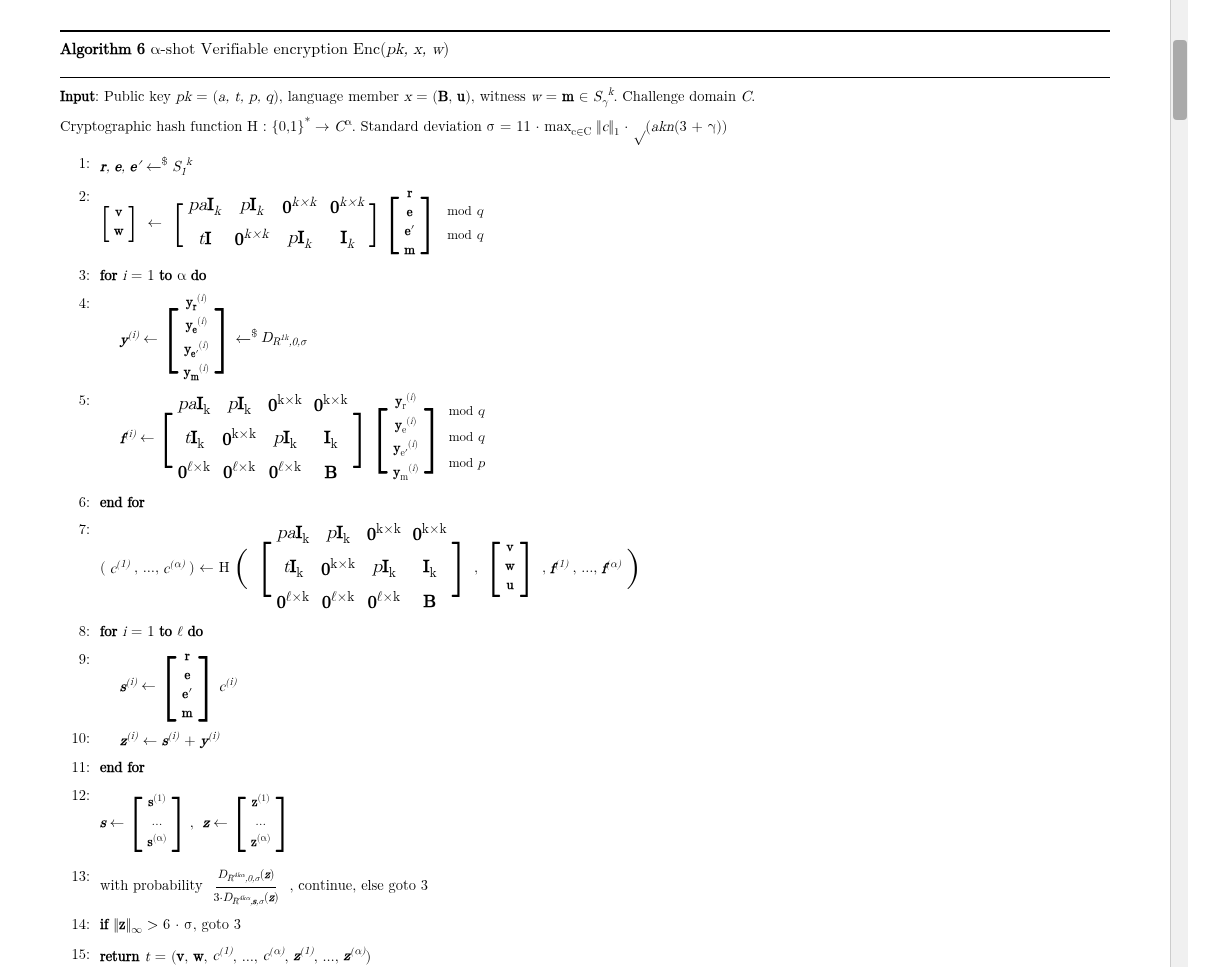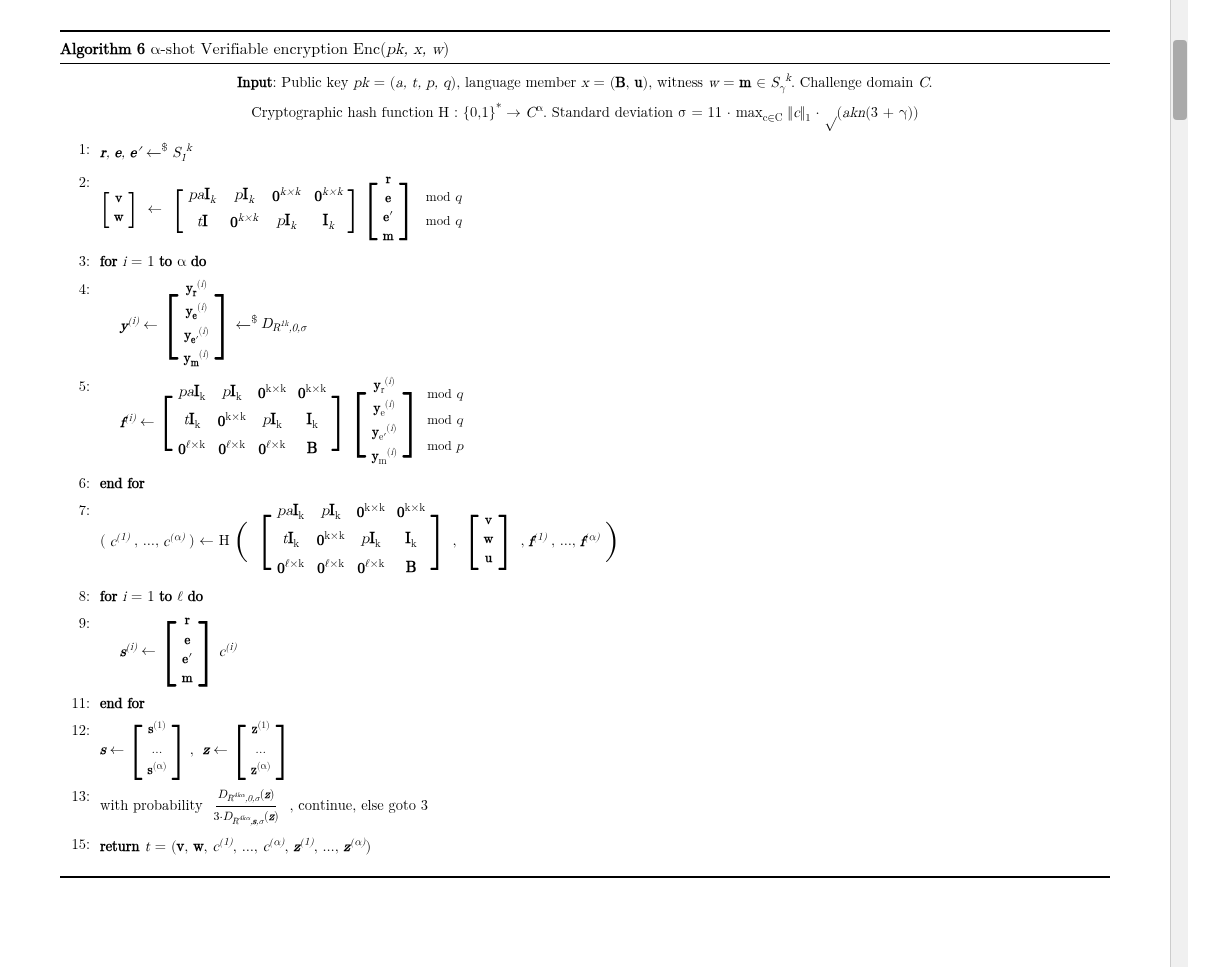--- a/index.html
+++ b/index.html
@@ -40,31 +40,30 @@
     .algorithm-box {
       border-top: 2px solid #000;
       border-bottom: 2px solid #000;
       padding: 8px 0 10px 0;
       margin-bottom: 30px;
     }
     .algo-title {
       font-weight: bold;
       font-size: 16px;
       border-bottom: 1px solid #000;
-      padding-bottom: 4px;
+      padding-bottom: 18px;
       margin-bottom: 6px;
     }
     .algo-title span.normal {
       font-weight: normal;
     }
     .input-line {
       font-size: 14.5px;
       line-height: 1.5;
       margin-bottom: 4px;
-      text-align: center;
     }
     .input-line strong {
       font-weight: bold;
     }
 
     .algo-body {
       padding: 4px 0;
     }
     .algo-line {
       display: flex;
@@ -103,21 +102,21 @@
     }
     .matrix-inner {
       display: inline-grid;
       align-items: center;
       margin: 0 2px;
       row-gap: 1px;
     }
     .matrix-cell {
       min-width: 28px;
       text-align: center;
-      font-size: 15px;
+      font-size: 18px;
     }
     .col-vec-entries {
       display: flex;
       flex-direction: column;
       gap: 1px;
       margin: 0 1px;
     }
     .col-vec-entry {
       font-size: 13px;
       line-height: 1.4;
@@ -385,36 +384,42 @@
                   <span class="col-vec-entry"><strong>e</strong>′</span>
                   <span class="col-vec-entry"><strong>m</strong></span>
                 </span>
                 <span style="font-size:4.5em; line-height:0.82; font-weight:100">]</span>
               </span>
               <span class="math">c<span class="sup">(<span class="math">i</span>)</span></span>
             </span>
           </div>
         </div>
 
+        <div class="algo-line">
+          <div class="line-num">10:</div>
+          <div class="line-content indent1">
+            <span class="math"><strong>z</strong><span class="sup">(<span class="math">i</span>)</span></span> ← <span class="math"><strong>s</strong><span class="sup">(<span class="math">i</span>)</span></span> + <span class="math"><strong>y</strong><span class="sup">(<span class="math">i</span>)</span></span>
+          </div>
+        </div>
 
         <div class="algo-line">
           <div class="line-num">11:</div>
           <div class="line-content">
             <strong>end for</strong>
           </div>
         </div>
 
         <div class="algo-line">
           <div class="line-num">12:</div>
           <div class="line-content">
             <span class="line-block" style="align-items:center">
               <span class="math"><strong>s</strong></span> ←
               <span class="matrix-wrap">
                 <span style="font-size:3.8em; line-height:0.85; font-weight:100">[</span>
-                <span class="col-vec-entries" style="margin:0 4px">
+                <span class="col-vec-entries" style="margin:8px 4px">
                   <span class="col-vec-entry"><strong>s</strong><span class="sup">(1)</span></span>
                   <span class="col-vec-entry">…</span>
                   <span class="col-vec-entry"><strong>s</strong><span class="sup">(α)</span></span>
                 </span>
                 <span style="font-size:3.8em; line-height:0.85; font-weight:100">]</span>
               </span>
               ,&nbsp; <span class="math"><strong>z</strong></span> ←
               <span class="matrix-wrap">
                 <span style="font-size:3.8em; line-height:0.85; font-weight:100">[</span>
                 <span class="col-vec-entries" style="margin:0 4px">
@@ -433,20 +438,26 @@
           <div class="line-content">
             with probability
             <span class="fraction" style="vertical-align:middle; margin: 0 4px">
               <span class="frac-num"><span class="math">D<span class="sub">R<span class="sup">4kα</span>,0,σ</span></span>(<span class="math"><strong>z</strong></span>)</span>
               <span class="frac-den">3·<span class="math">D<span class="sub">R<span class="sup">4kα</span>,<strong>s</strong>,σ</span></span>(<span class="math"><strong>z</strong></span>)</span>
             </span>
             , continue, else goto 3
           </div>
         </div>
 
+        <div class="algo-line">
+          <div class="line-num">14:</div>
+          <div class="line-content">
+            <strong>if</strong> ‖<strong>z</strong>‖<span class="sub">∞</span> &gt; 6 · σ, goto 3
+          </div>
+        </div>
 
         <div class="algo-line">
           <div class="line-num">15:</div>
           <div class="line-content">
             <strong>return</strong> <span class="math">t</span> = (<strong>v</strong>, <strong>w</strong>, <span class="math">c<span class="sup">(1)</span></span>, …, <span class="math">c<span class="sup">(α)</span></span>, <span class="math"><strong>z</strong><span class="sup">(1)</span></span>, …, <span class="math"><strong>z</strong><span class="sup">(α)</span></span>)
           </div>
         </div>
 
       </div>
     </div>

